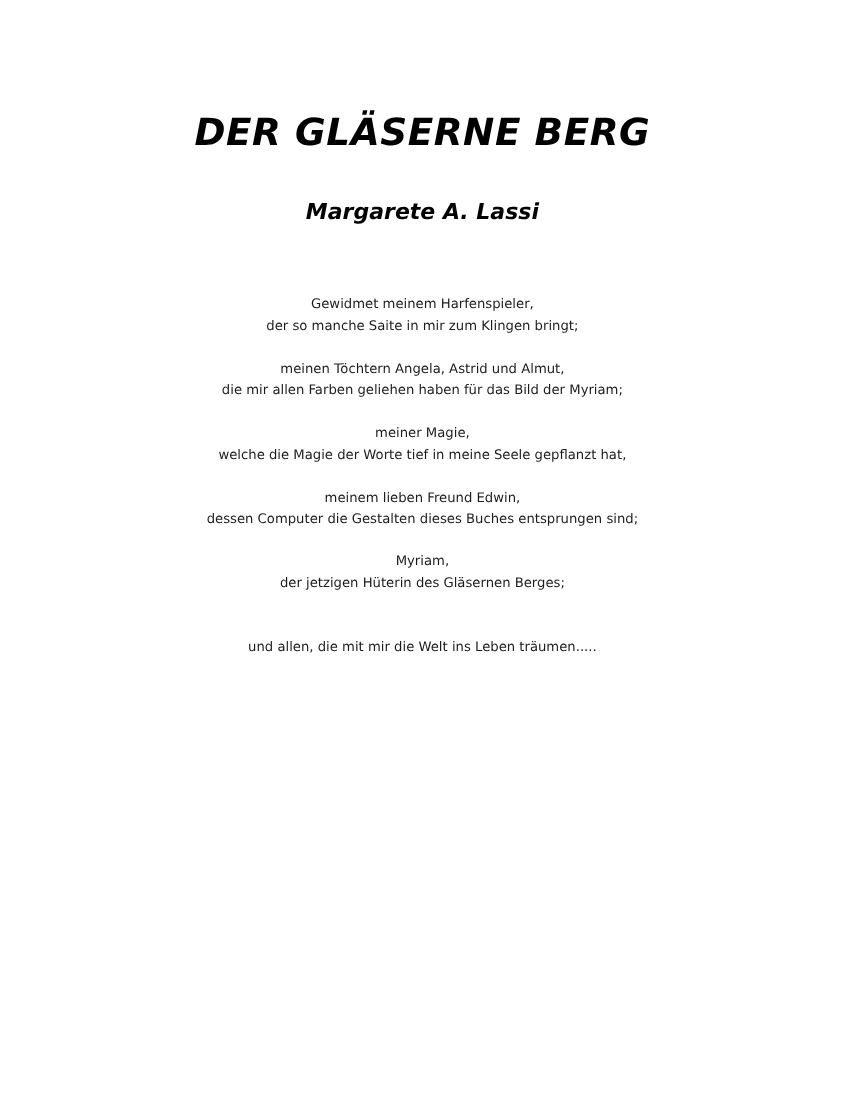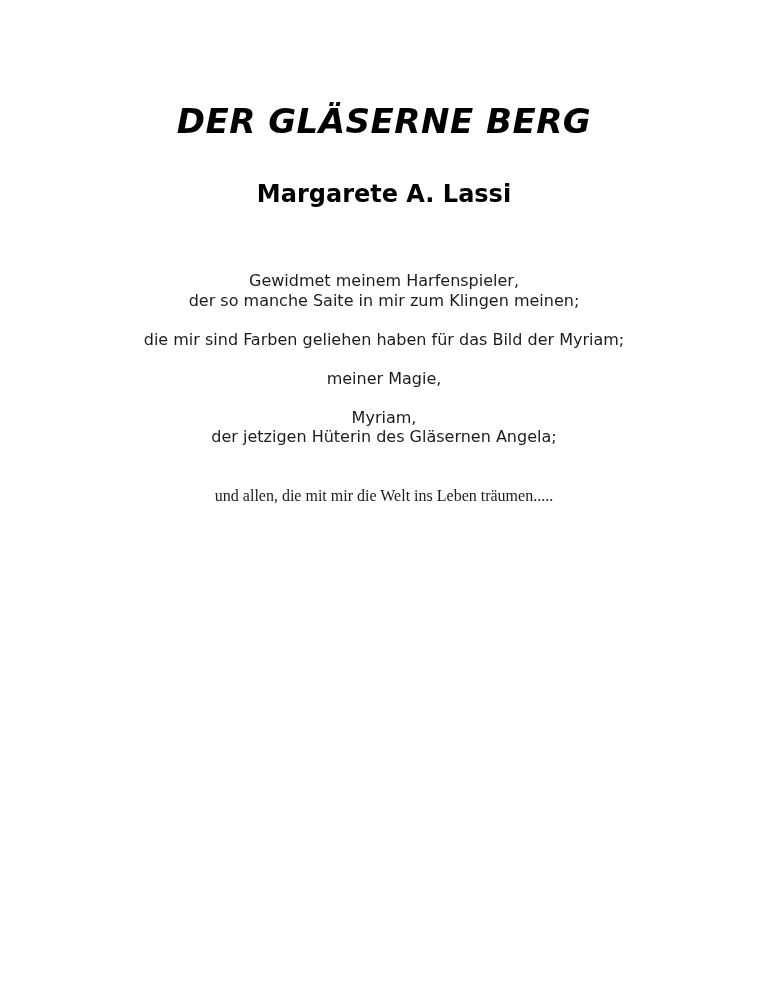--- a/index.html
+++ b/index.html
@@ -24,70 +24,76 @@
     margin: 0;
     font-size: 34px;
     line-height: 1.1;
     font-weight: bold;
     font-style: italic;
     letter-spacing: 0.5px;
     color: #000000;
   }
   .author {
     margin-top: 40px;
-    font-size: 24px;
+    font-size: 20px;
     font-weight: bold;
+    font-style: italic;
     color: #000000;
   }
   .dedication {
     margin-top: 63px;
-    font-size: 16px;
+    font-size: 12px;
     line-height: 19.5px;
     color: #1c1c1c;
   }
   .dedication p {
     margin: 0 0 19.5px 0;
   }
   .dedication p.closing {
     margin-top: 39px;
     margin-bottom: 0;
-    font-family: Liberation Serif, serif;
   }
   .line {
     display: block;
   }
 </style>
 </head>
 <body>
 
 <div class="page">
 
   <h1 class="book-title">DER GLÄSERNE BERG</h1>
 
   <div class="author">Margarete A. Lassi</div>
 
   <div class="dedication">
 
     <p>
       <span class="line">Gewidmet meinem Harfenspieler,</span>
-      <span class="line">der so manche Saite in mir zum Klingen meinen;</span>
+      <span class="line">der so manche Saite in mir zum Klingen bringt;</span>
     </p>
 
     <p>
-      <span class="line">die mir sind Farben geliehen haben für das Bild der Myriam;</span>
+      <span class="line">meinen Töchtern Angela, Astrid und Almut,</span>
+      <span class="line">die mir allen Farben geliehen haben für das Bild der Myriam;</span>
     </p>
 
     <p>
       <span class="line">meiner Magie,</span>
+      <span class="line">welche die Magie der Worte tief in meine Seele gepflanzt hat,</span>
     </p>
 
+    <p>
+      <span class="line">meinem lieben Freund Edwin,</span>
+      <span class="line">dessen Computer die Gestalten dieses Buches entsprungen sind;</span>
+    </p>
 
     <p>
       <span class="line">Myriam,</span>
-      <span class="line">der jetzigen Hüterin des Gläsernen Angela;</span>
+      <span class="line">der jetzigen Hüterin des Gläsernen Berges;</span>
     </p>
 
     <p class="closing">
       <span class="line">und allen, die mit mir die Welt ins Leben träumen.....</span>
     </p>
 
   </div>
 </div>
 
 </body></html>

